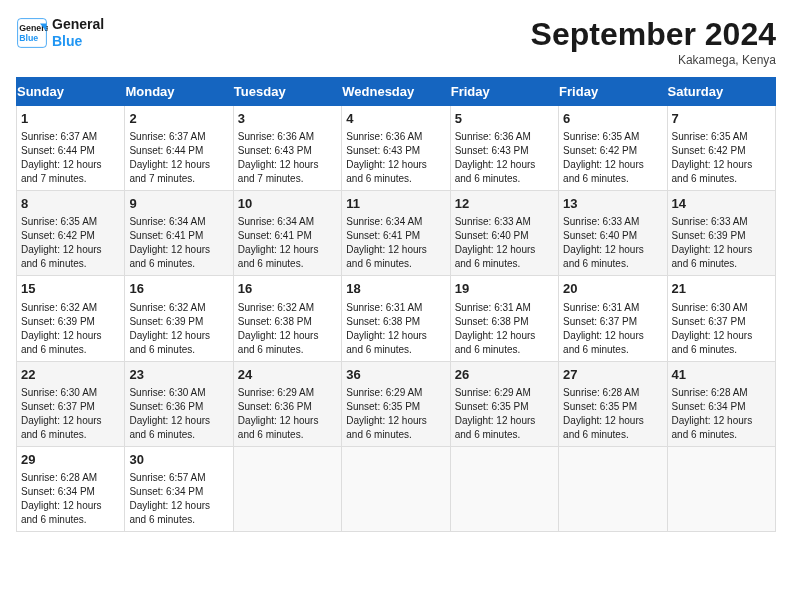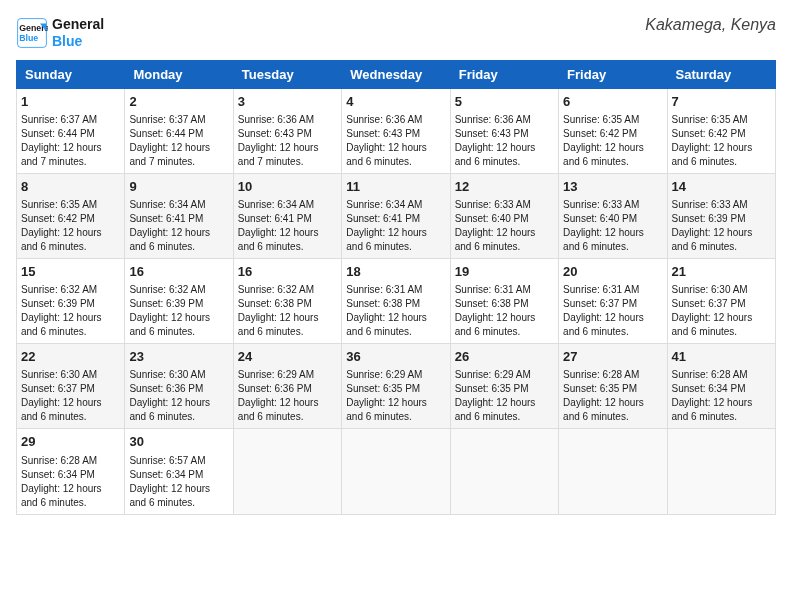--- a/index.html
+++ b/index.html
@@ -28,35 +28,34 @@
     }
     .title-section {
       text-align: right;
     }
     .month-title {
       font-size: 32px;
       font-weight: bold;
       color: #1a1a1a;
     }
     .location {
-      font-size: 16px;
+      font-size: 12px;
       color: #444;
-      font-style: italic;
     }
     table {
       width: 100%;
       border-collapse: collapse;
       font-size: 10px;
     }
     thead tr {
       background-color: #1565C0;
       color: #fff;
     }
     thead th {
-      padding: 6px 8px;
+      padding: 6px 0;
       text-align: left;
       font-size: 13px;
       font-weight: bold;
       border: 1px solid #1565C0;
     }
     tbody tr {
       border-bottom: 1px solid #ccc;
     }
     tbody tr:nth-child(even) {
       background-color: #f5f5f5;
@@ -91,20 +90,21 @@
       <text x="4" y="18" font-size="11" font-weight="bold" fill="#1a1a1a">General</text>
       <text x="4" y="30" font-size="11" font-weight="bold" fill="#2196F3">Blue</text>
       <polygon points="30,8 38,8 38,18" fill="#2196F3"></polygon>
     </svg>
     <div>
       <div style="font-size:14px;font-weight:bold;color:#1a1a1a;line-height:1.2;">General</div>
       <div style="font-size:14px;font-weight:bold;color:#2196F3;line-height:1.2;">Blue</div>
     </div>
   </div>
   <div class="title-section">
+    <div class="month-title">September 2024</div>
     <div class="location">Kakamega, Kenya</div>
   </div>
 </div>
 
 <table>
   <thead>
     <tr>
     <th>Sunday</th>
         <th>Monday</th>
         <th>Tuesday</th>

